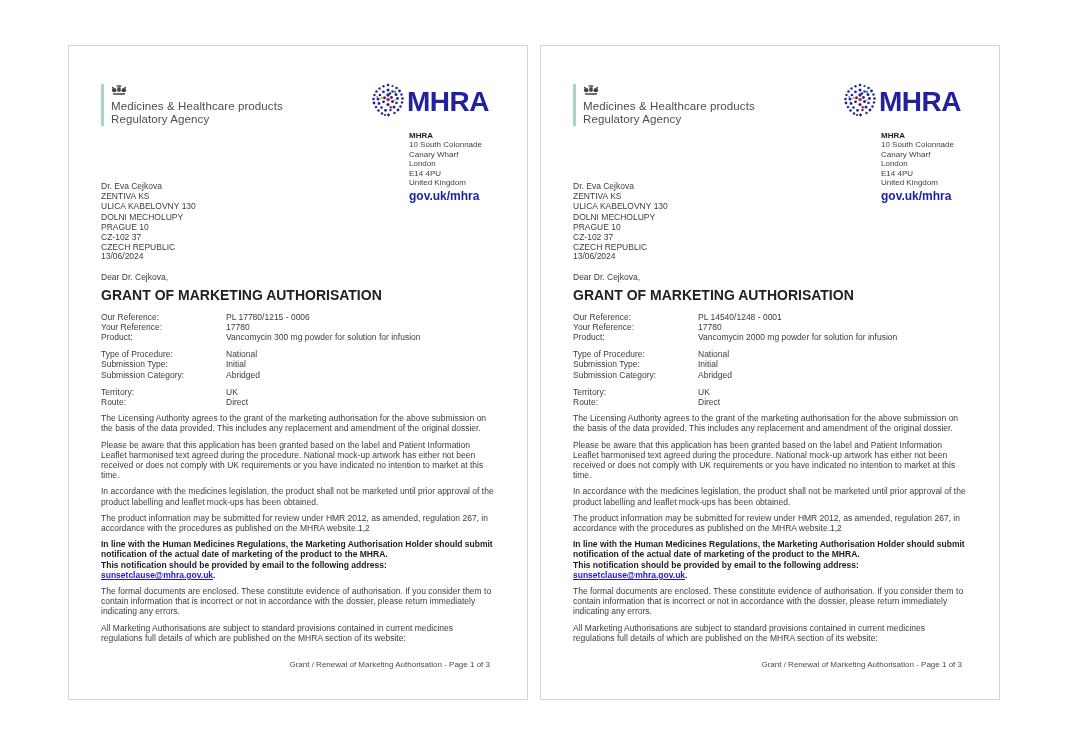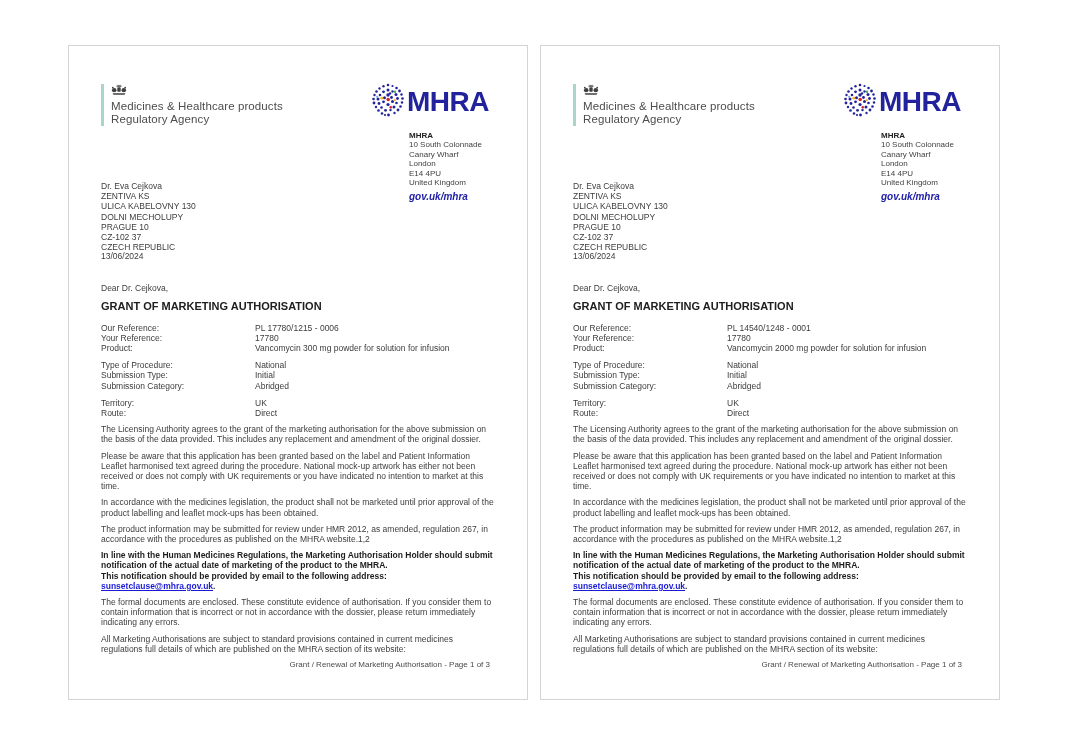--- a/index.html
+++ b/index.html
@@ -48,37 +48,37 @@
   }
 
   .office {
     position: absolute; left: 340px; top: 85px;
     font-size: 8px; line-height: 9.4px;
     color: #3f3f3f;
   }
   .office-name { font-weight: bold; color: #222; }
   .website {
     display: inline-block; margin-top: 5px;
-    font-weight: bold; font-size: 10px;
+    font-weight: bold; font-size: 12px;
     color: var(--link-blue, #2020a8);
-    text-decoration: none; cursor: pointer; font-style: italic;
+    text-decoration: none; cursor: pointer;
   }
 
   .recipient {
     position: absolute; left: 32px; top: 135px;
     font-size: 8.5px; line-height: 10.2px;
   }
 
   
   .content { padding: 0 32px; font-size: 8.5px; line-height: 10.2px; }
   .date { margin-top: 0; }
-  .salutation { margin-top: 22px; }
-  .subject { font-size: 11px; line-height: 10.2px; margin: 8px 0 11px; font-weight: bold; color: #202020; }
+  .salutation { margin-top: 11px; }
+  .subject { font-size: 14px; line-height: 10.2px; margin: 8px 0 11px; font-weight: bold; color: #202020; }
   .group { margin-top: 7px; }
-  .row { display: flex; gap: 29px; }
+  .row { display: flex; }
   .lbl { width: 125px; flex: none; }
   .val { flex: 1; }
 
   .para { margin: 6px 0 0; }
   .para.bold { font-weight: bold; color: #1e1e1e; }
   .email {
     color: var(--email-blue, #1a1ad6);
     text-decoration: underline; cursor: pointer; font-weight: bold;
   }
 

